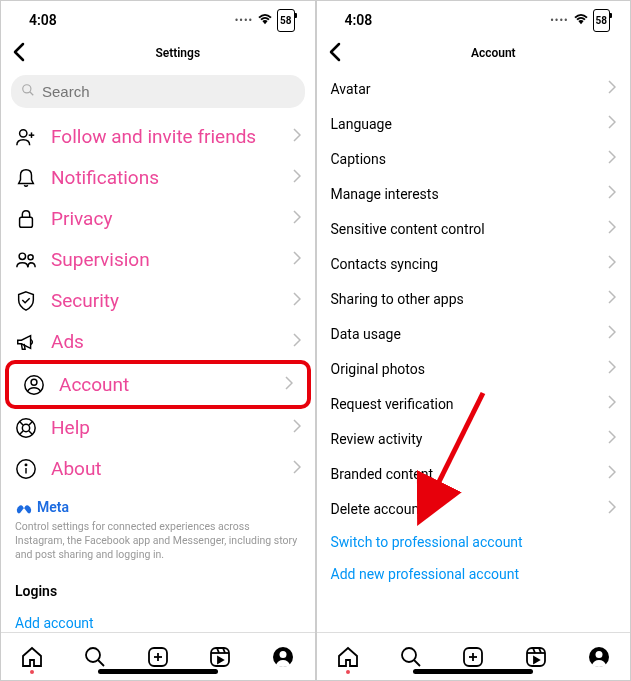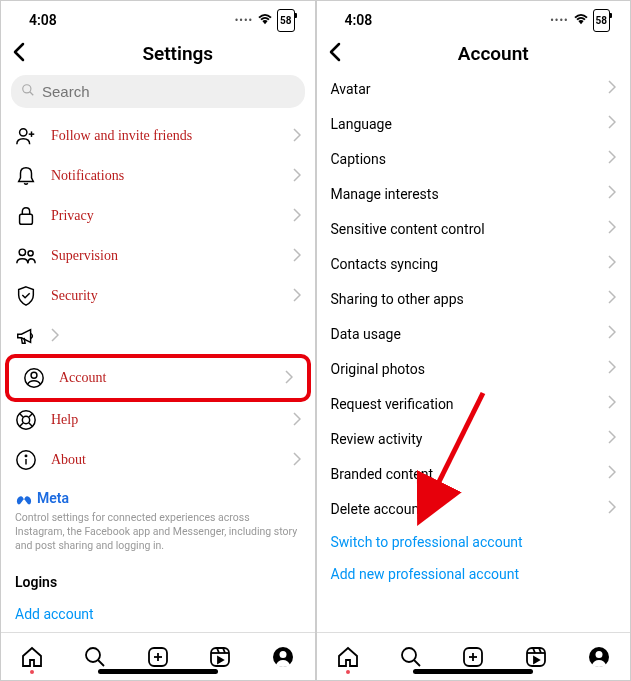--- a/index.html
+++ b/index.html
@@ -38,21 +38,21 @@
       border: 1.5px solid #000; border-radius: 3px;
       padding: 0 2px; font-size: 10px; font-weight: 700;
       height: 23px; position: relative;
     }
     .battery-box::after {
       content: ""; position: absolute; right: -3px; top: 3px;
       width: 2px; height: 5px; background: #000; border-radius: 0 1px 1px 0;
     }
     .nav-header {
       display: flex; align-items: center; justify-content: center;
-      height: 36px; position: relative; font-size: 19px; font-weight: 600; padding-left: 40px;
+      height: 36px; position: relative; font-size: 12px; font-weight: 600; padding-left: 40px;
     }
     .back-btn { position: absolute; left: 12px; top: 7px; cursor: pointer; }
     .back-btn svg { width: 12px; height: 20px; }
     .content { flex: 1; overflow: hidden; }
     .search-box {
       margin: 4px 10px 8px 10px; background: #efefef;
       border-radius: 15px; display: flex; align-items: center;
       padding: 7px 10px; gap: 7px;
     }
     .search-box input {
@@ -61,21 +61,21 @@
     }
     .search-box svg { width: 14px; height: 14px; opacity: 0.5; }
     .row {
       display: flex; align-items: center;
       padding: 9px 14px; gap: 14px;
       position: relative; cursor: pointer;
     }
     .row.narrow { padding: 8px 14px; gap: 14px; }
     .row-icon { width: 22px; height: 22px; display: flex; align-items: center; justify-content: center; }
     .row-icon svg { width: 22px; height: 22px; stroke: #000; }
-    .row-label { flex: 1; font-size: 14px; color: #b91c1c; font-family: Liberation Serif, serif; }
+    .row-label { flex: 1; font-size: 19px; color: #ec4899; }
     .acct-row-label { flex: 1; font-size: 14px; color: #000; }
     .chevron svg { width: 8px; height: 14px; }
     .chevron path { stroke: #bbb; }
     .highlight-box {
       border: 4px solid #e7000b;
       border-radius: 10px;
       margin: -2px 4px;
     }
     .meta-section { padding: 10px 14px 6px 14px; }
     .meta-logo { display: flex; align-items: flex-end; gap: 4px; color: #1c6be0; font-weight: 600; font-size: 14px; }
@@ -211,20 +211,21 @@
     </div>
 
     <div class="row">
       <span class="row-icon">
         <svg viewBox="0 0 24 24" fill="none" stroke-width="1.6">
             <path d="M3 10 L3 14 L7 14 L17 19 L17 5 L7 10 Z"></path>
             <path d="M17 9 Q21 12 17 15"></path>
             <path d="M7 14 L8 20 L11 20 L10 14"></path>
           </svg>
       </span>
+      <span class="row-label">Ads</span>
       <span class="chevron"><svg viewBox="0 0 8 14">
             <path d="M1 1 L7 7 L1 13" stroke-width="1.5" fill="none"></path>
           </svg></span>
     </div>
 
     <div class="highlight-box">
       <div class="row">
         <span class="row-icon">
           <svg viewBox="0 0 24 24" fill="none" stroke-width="1.6">
               <circle cx="12" cy="12" r="10"></circle>

